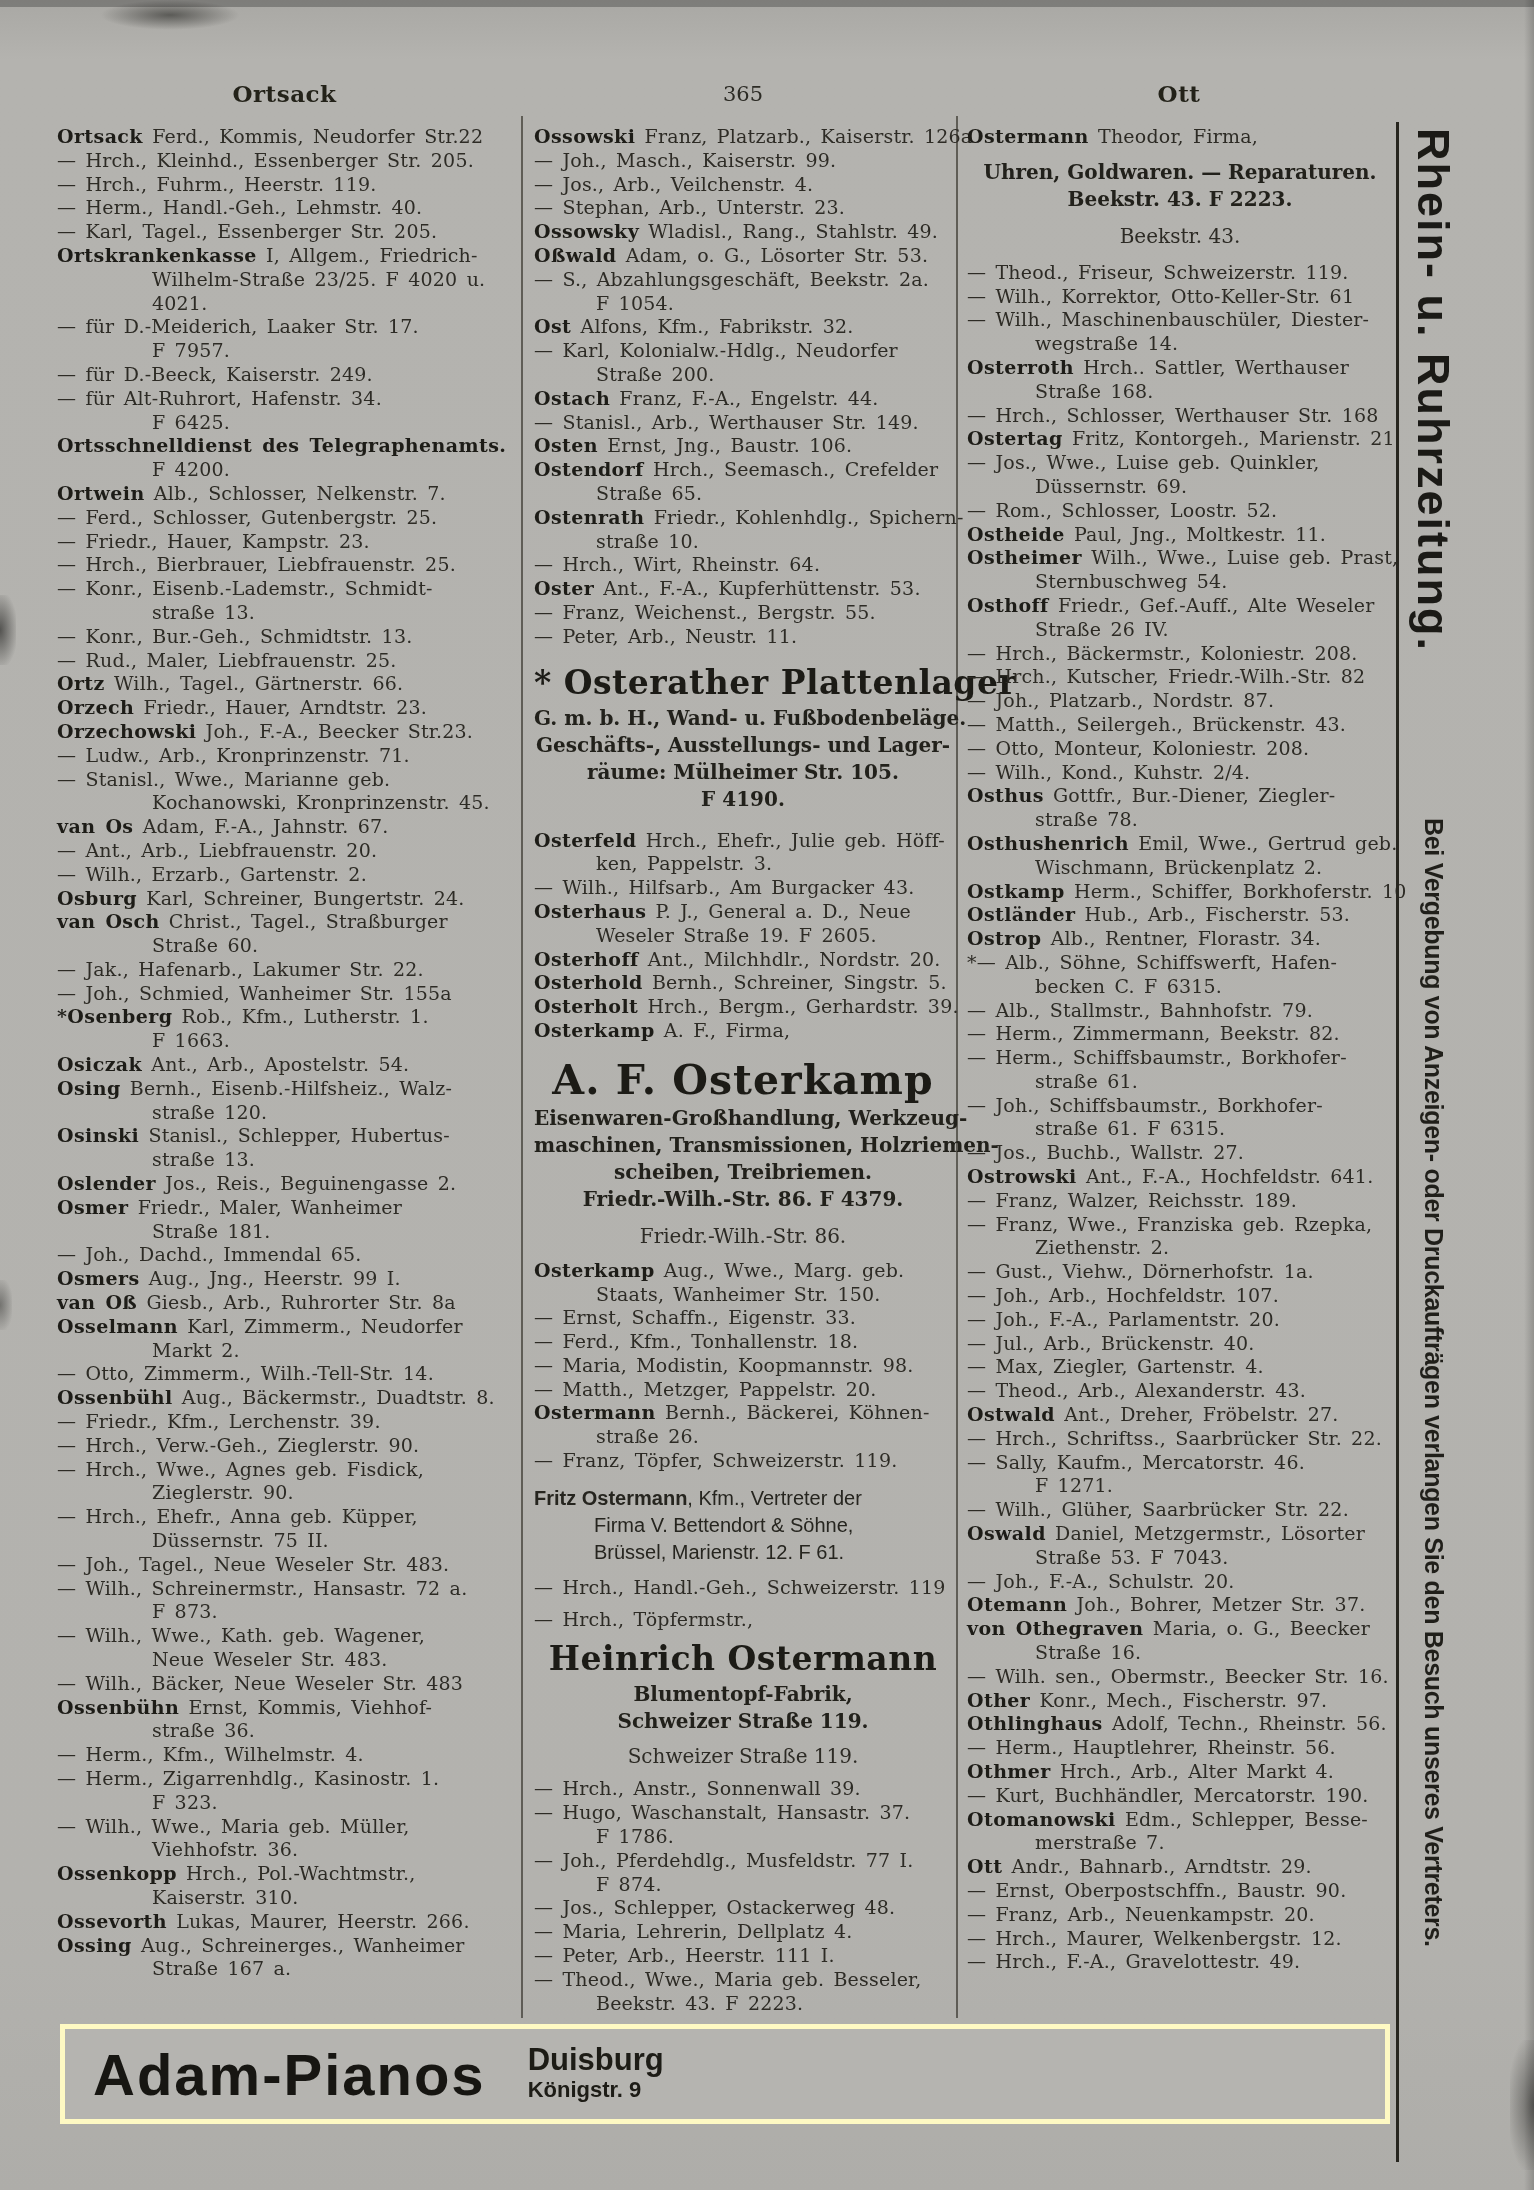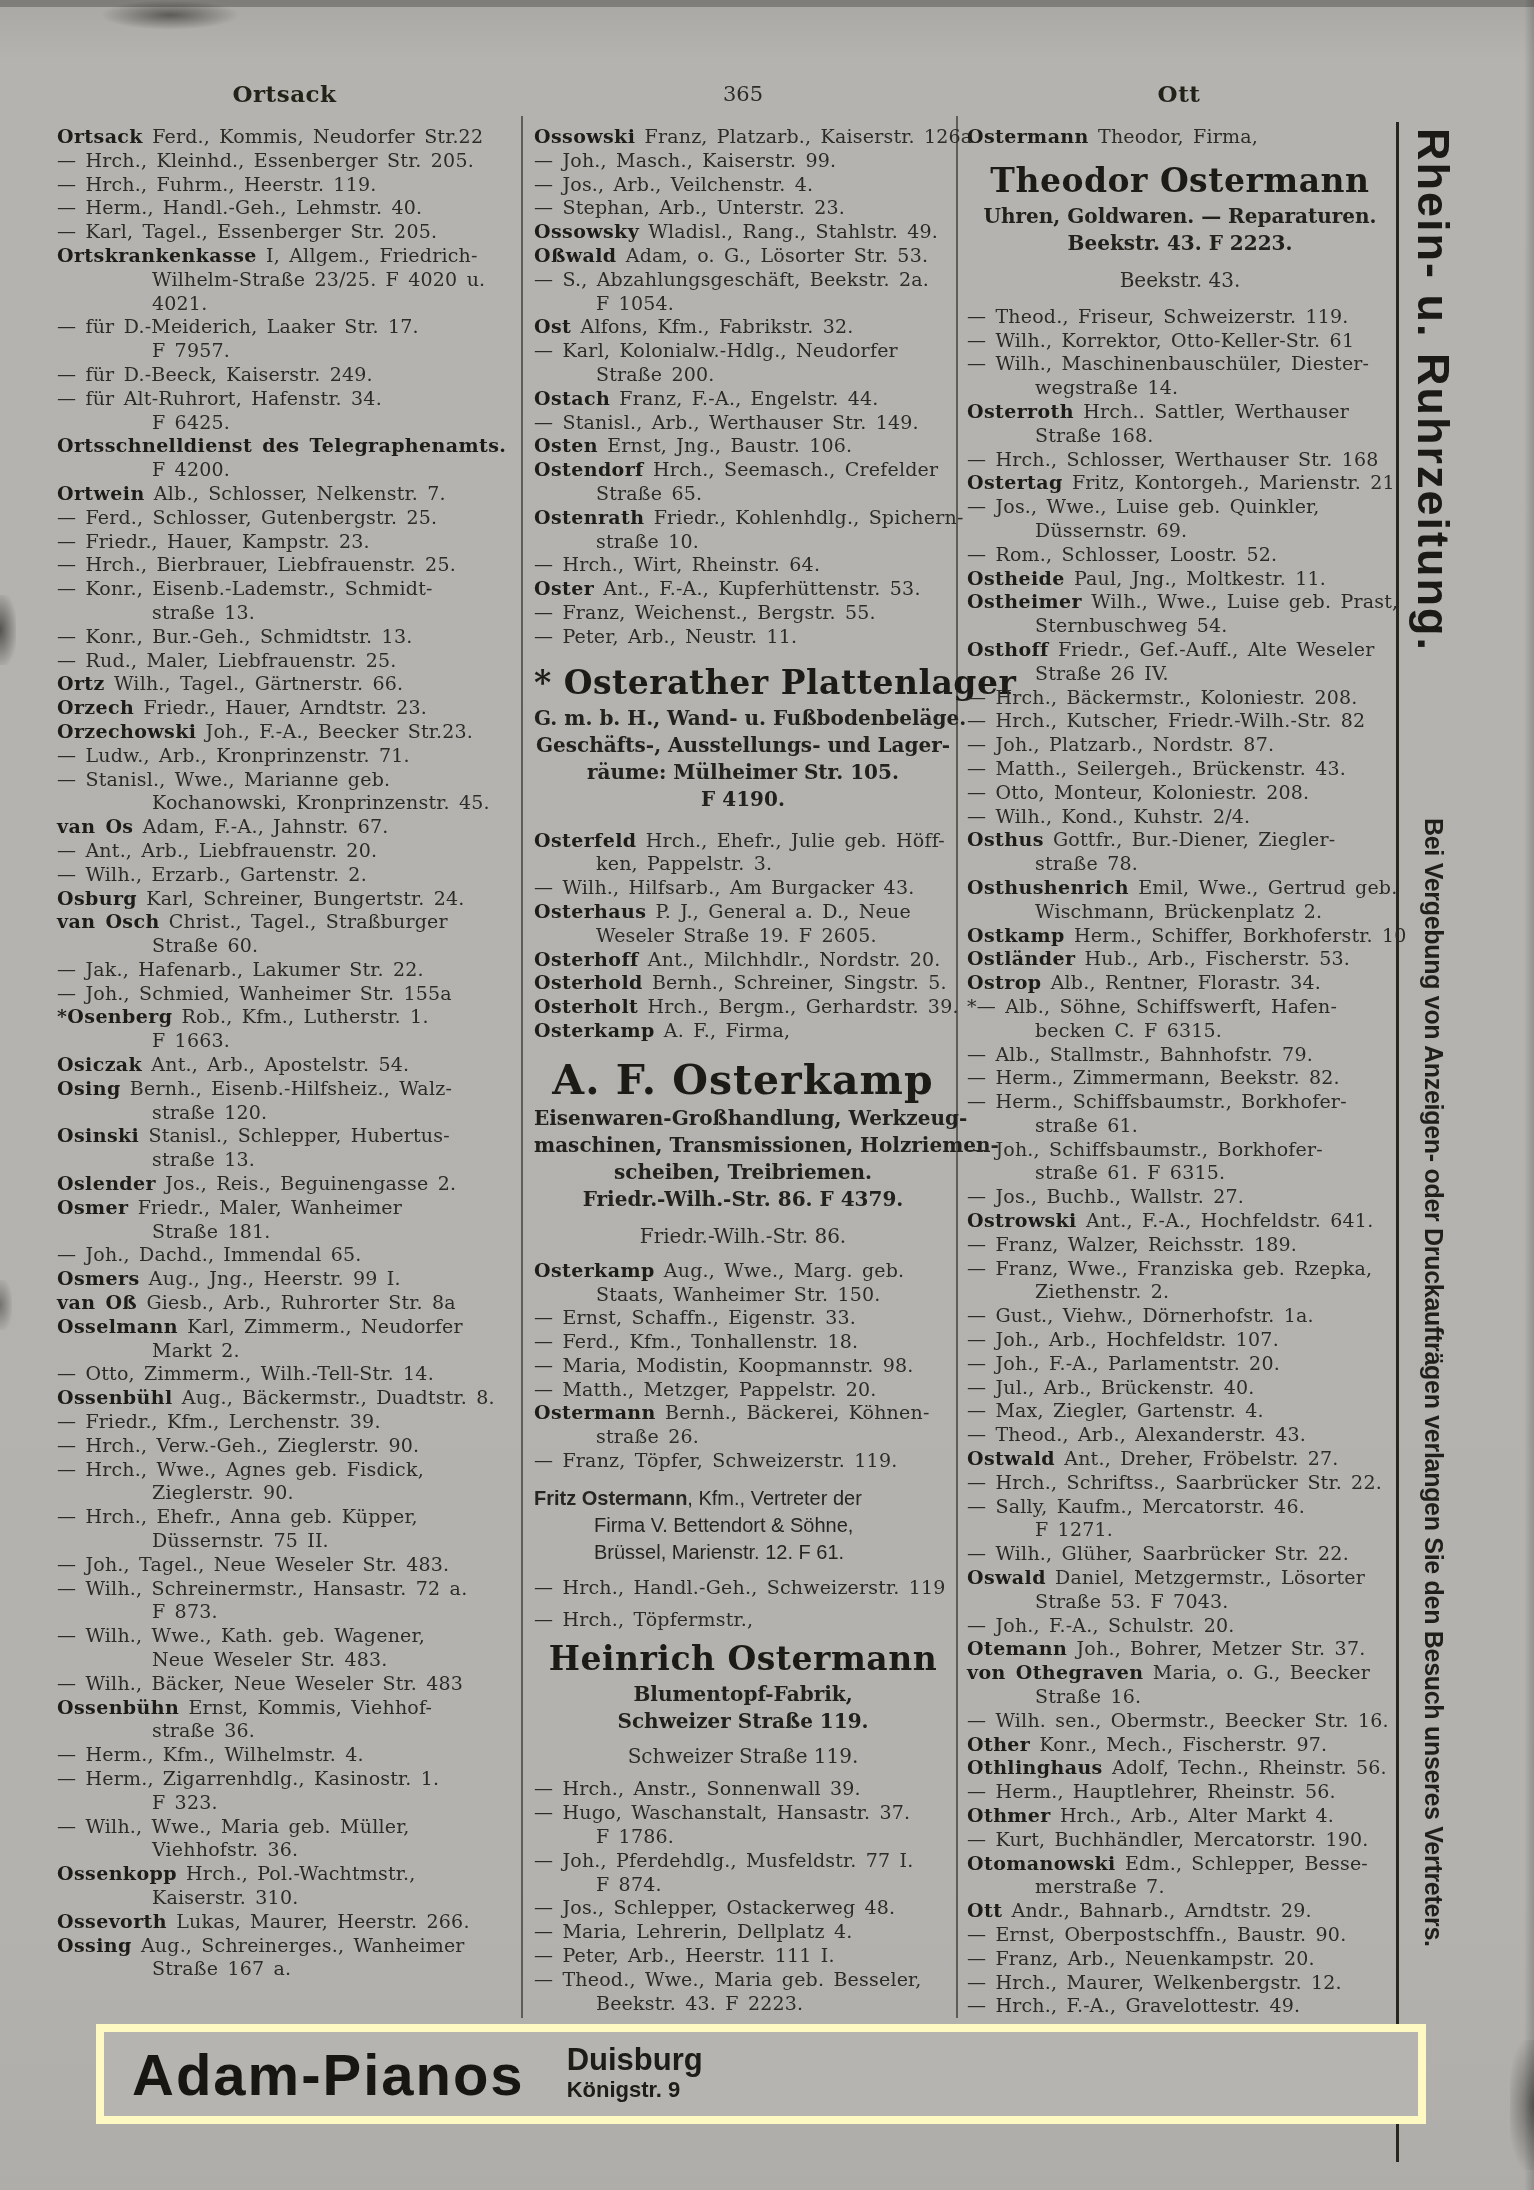--- a/index.html
+++ b/index.html
@@ -36,21 +36,21 @@
   #strip-title{position:absolute;left:1461px;top:128px;width:690px;height:58px;
       transform:rotate(90deg);transform-origin:left top;
       font-family:"Liberation Sans",sans-serif;font-weight:700;font-size:45px;line-height:56px;
       letter-spacing:2px;color:#1b1a16;white-space:nowrap;}
   #strip-slogan{position:absolute;left:1453px;top:818px;width:1352px;height:40px;
       transform:rotate(90deg);transform-origin:left top;
       font-family:"Liberation Sans",sans-serif;font-weight:700;font-size:25px;line-height:38px;
       letter-spacing:-.3px;color:#201f1a;white-space:nowrap;}
   
   #bottom-ad{position:absolute;left:60px;top:2024px;width:1330px;height:100px;
-      border:8px solid #fef9c3;box-sizing:border-box;display:flex;align-items:center;background:#b5b4b0;margin-left:36px;}
+      border:5px solid #fef9c3;box-sizing:border-box;display:flex;align-items:center;background:#b5b4b0;}
   #ad-name{font-family:"Liberation Sans",sans-serif;font-weight:700;font-size:58px;letter-spacing:2px;color:#171612;padding-left:28px;white-space:nowrap;}
   #ad-city{margin-left:42px;font-family:"Liberation Sans",sans-serif;font-weight:700;color:#1d1c16;text-align:left;}
   #ad-city .l1{font-size:31px;line-height:32px;}
   #ad-city .l2{font-size:22px;line-height:28px;}
   #ad-makes{margin-left:48px;font-family:"Liberation Sans",sans-serif;font-weight:700;color:#1b1a15;}
   #ad-makes div{font-size:30px;line-height:37px;letter-spacing:1px;white-space:nowrap;}
   
   .smudge{position:absolute;pointer-events:none;}
   #sm1{left:100px;top:0;width:140px;height:30px;background:radial-gradient(ellipse at center,rgba(25,25,22,.55),rgba(25,25,22,0) 70%);}
   #sm2{left:0;top:595px;width:16px;height:70px;background:radial-gradient(ellipse at left,rgba(20,20,18,.6),rgba(20,20,18,0) 80%);}
@@ -228,21 +228,20 @@
     <div class="ln phone">F 874.</div>
     <div class="ln">— Jos., Schlepper, Ostackerweg 48.</div>
     <div class="ln">— Maria, Lehrerin, Dellplatz 4.</div>
     <div class="ln">— Peter, Arb., Heerstr. 111 I.</div>
     <div class="ln">— Theod., Wwe., Maria geb. Besseler,</div>
     <div class="ln cont">Beekstr. 43.   F 2223.</div>
   </div>
 <div class="col" id="col3">
     <div class="ln"><b>Ostermann</b> Theodor, Firma,</div>
     <div class="gap" style="height: 10px;"></div>
-    <div class="ad-lg">Theodor Ostermann</div>
     <div class="ad-sub">Uhren, Goldwaren. — Reparaturen.</div>
     <div class="ad-sub">Beekstr. 43.   F 2223.</div>
     <div class="gap" style="height: 10px;"></div>
     <div class="ad-addr">Beekstr. 43.</div>
     <div class="gap" style="height: 12px;"></div>
     <div class="ln">— Theod., Friseur, Schweizerstr. 119.</div>
     <div class="ln">— Wilh., Korrektor, Otto-Keller-Str. 61</div>
     <div class="ln">— Wilh., Maschinenbauschüler, Diester-</div>
     <div class="ln cont">wegstraße 14.</div>
     <div class="ln"><b>Osterroth</b> Hrch.. Sattler, Werthauser</div>

